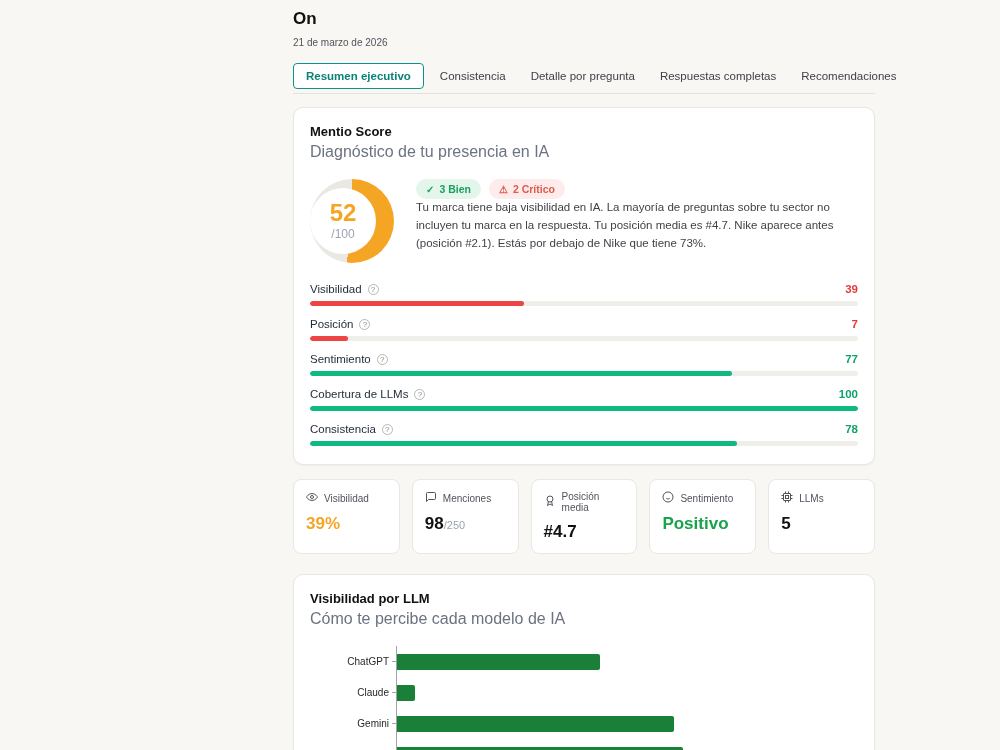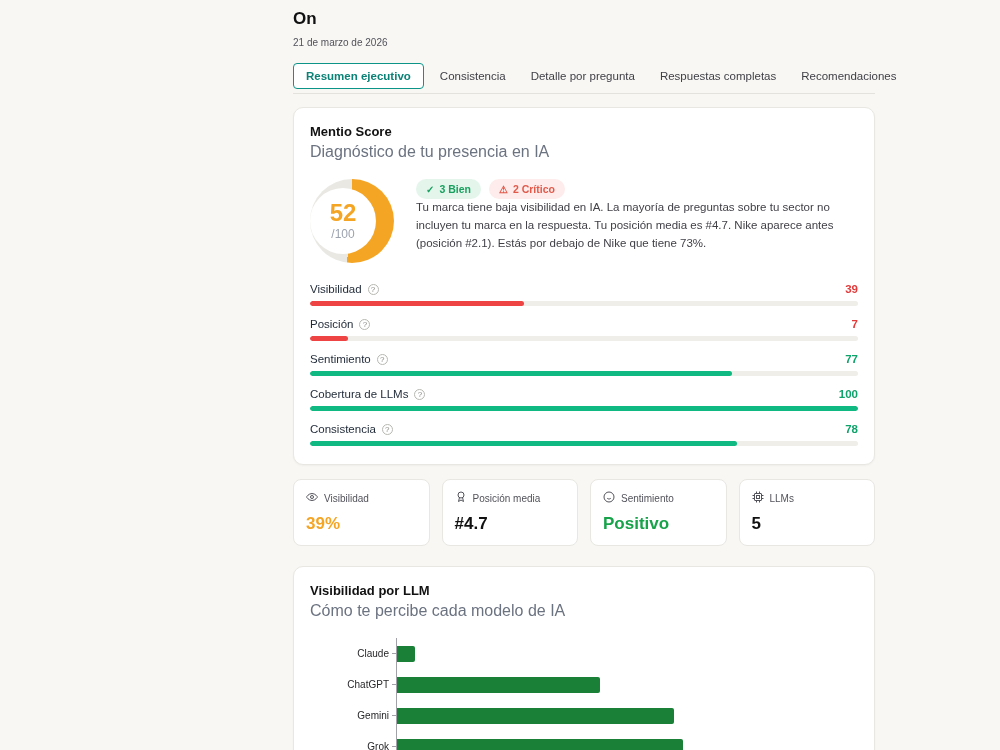--- a/index.html
+++ b/index.html
@@ -189,20 +189,29 @@
               <path d="M1 12s4-7 11-7 11 7 11 7-4 7-11 7S1 12 1 12z"></path>
               <circle cx="12" cy="12" r="3"></circle>
             </svg></span>
         <span>Visibilidad</span>
       </div>
       <div class="stat-value orange">39%</div>
     </div>
     <div class="stat">
       <div class="stat-head">
         <span><svg width="12" height="12" viewBox="0 0 24 24" fill="none" stroke="#52525b" stroke-width="2">
+              <path d="M21 15a2 2 0 0 1-2 2H7l-4 4V5a2 2 0 0 1 2-2h14a2 2 0 0 1 2 2z"></path>
+            </svg></span>
+        <span>Menciones</span>
+      </div>
+      <div class="stat-value"><span>98</span><span class="stat-suffix">/250</span></div>
+    </div>
+    <div class="stat">
+      <div class="stat-head">
+        <span><svg width="12" height="12" viewBox="0 0 24 24" fill="none" stroke="#52525b" stroke-width="2">
               <circle cx="12" cy="8" r="6"></circle>
               <path d="M9 13l-2 8 5-3 5 3-2-8"></path>
             </svg></span>
         <span>Posición media</span>
       </div>
       <div class="stat-value">#4.7</div>
     </div>
     <div class="stat">
       <div class="stat-head">
         <span><svg width="12" height="12" viewBox="0 0 24 24" fill="none" stroke="#52525b" stroke-width="2">
@@ -227,34 +236,34 @@
       <div class="stat-value">5</div>
     </div>
   </div>
 
   <div class="card chart-card">
     <div class="card-title">Visibilidad por LLM</div>
     <div class="card-subtitle">Cómo te percibe cada modelo de IA</div>
 
     <div class="chart">
       <div class="chart-row">
+        <div class="chart-label">ChatGPT</div>
+        <div class="cat-tick"></div>
+        <div class="chart-area">
+            <div class="chart-bar" style="width: 44%;"></div>
+          </div>
+      </div>
+      <div class="chart-row">
         <div class="chart-label">Claude</div>
         <div class="cat-tick"></div>
         <div class="chart-area">
             <div class="chart-bar" style="width: 4%;"></div>
           </div>
       </div>
       <div class="chart-row">
-        <div class="chart-label">ChatGPT</div>
-        <div class="cat-tick"></div>
-        <div class="chart-area">
-            <div class="chart-bar" style="width: 44%;"></div>
-          </div>
-      </div>
-      <div class="chart-row">
         <div class="chart-label">Gemini</div>
         <div class="cat-tick"></div>
         <div class="chart-area">
             <div class="chart-bar" style="width: 60%;"></div>
           </div>
       </div>
       <div class="chart-row">
         <div class="chart-label">Grok</div>
         <div class="cat-tick"></div>
         <div class="chart-area">

